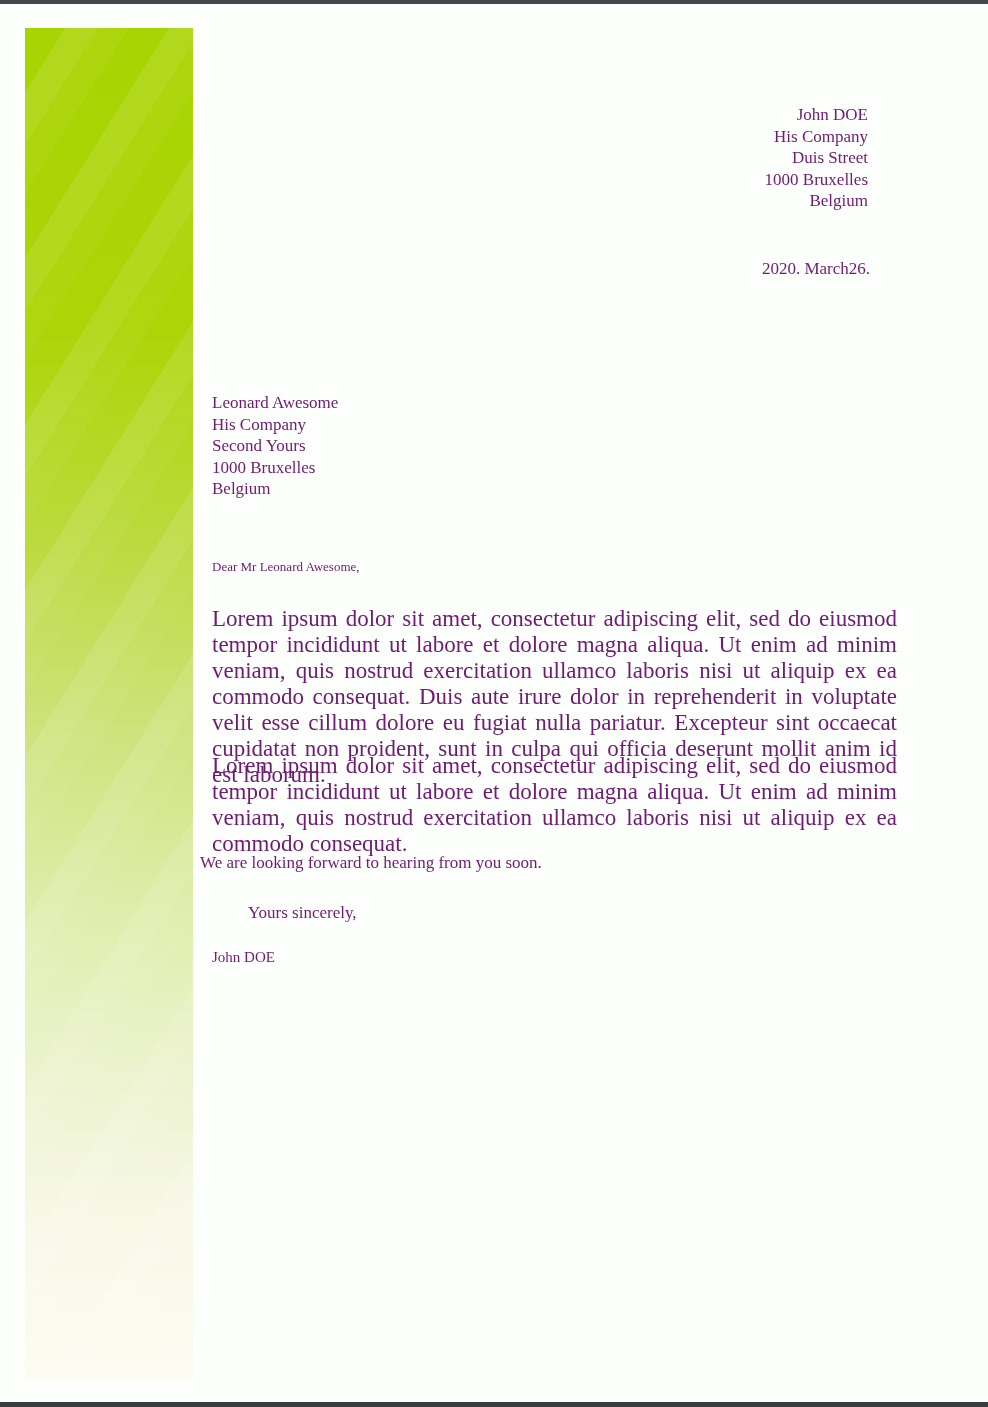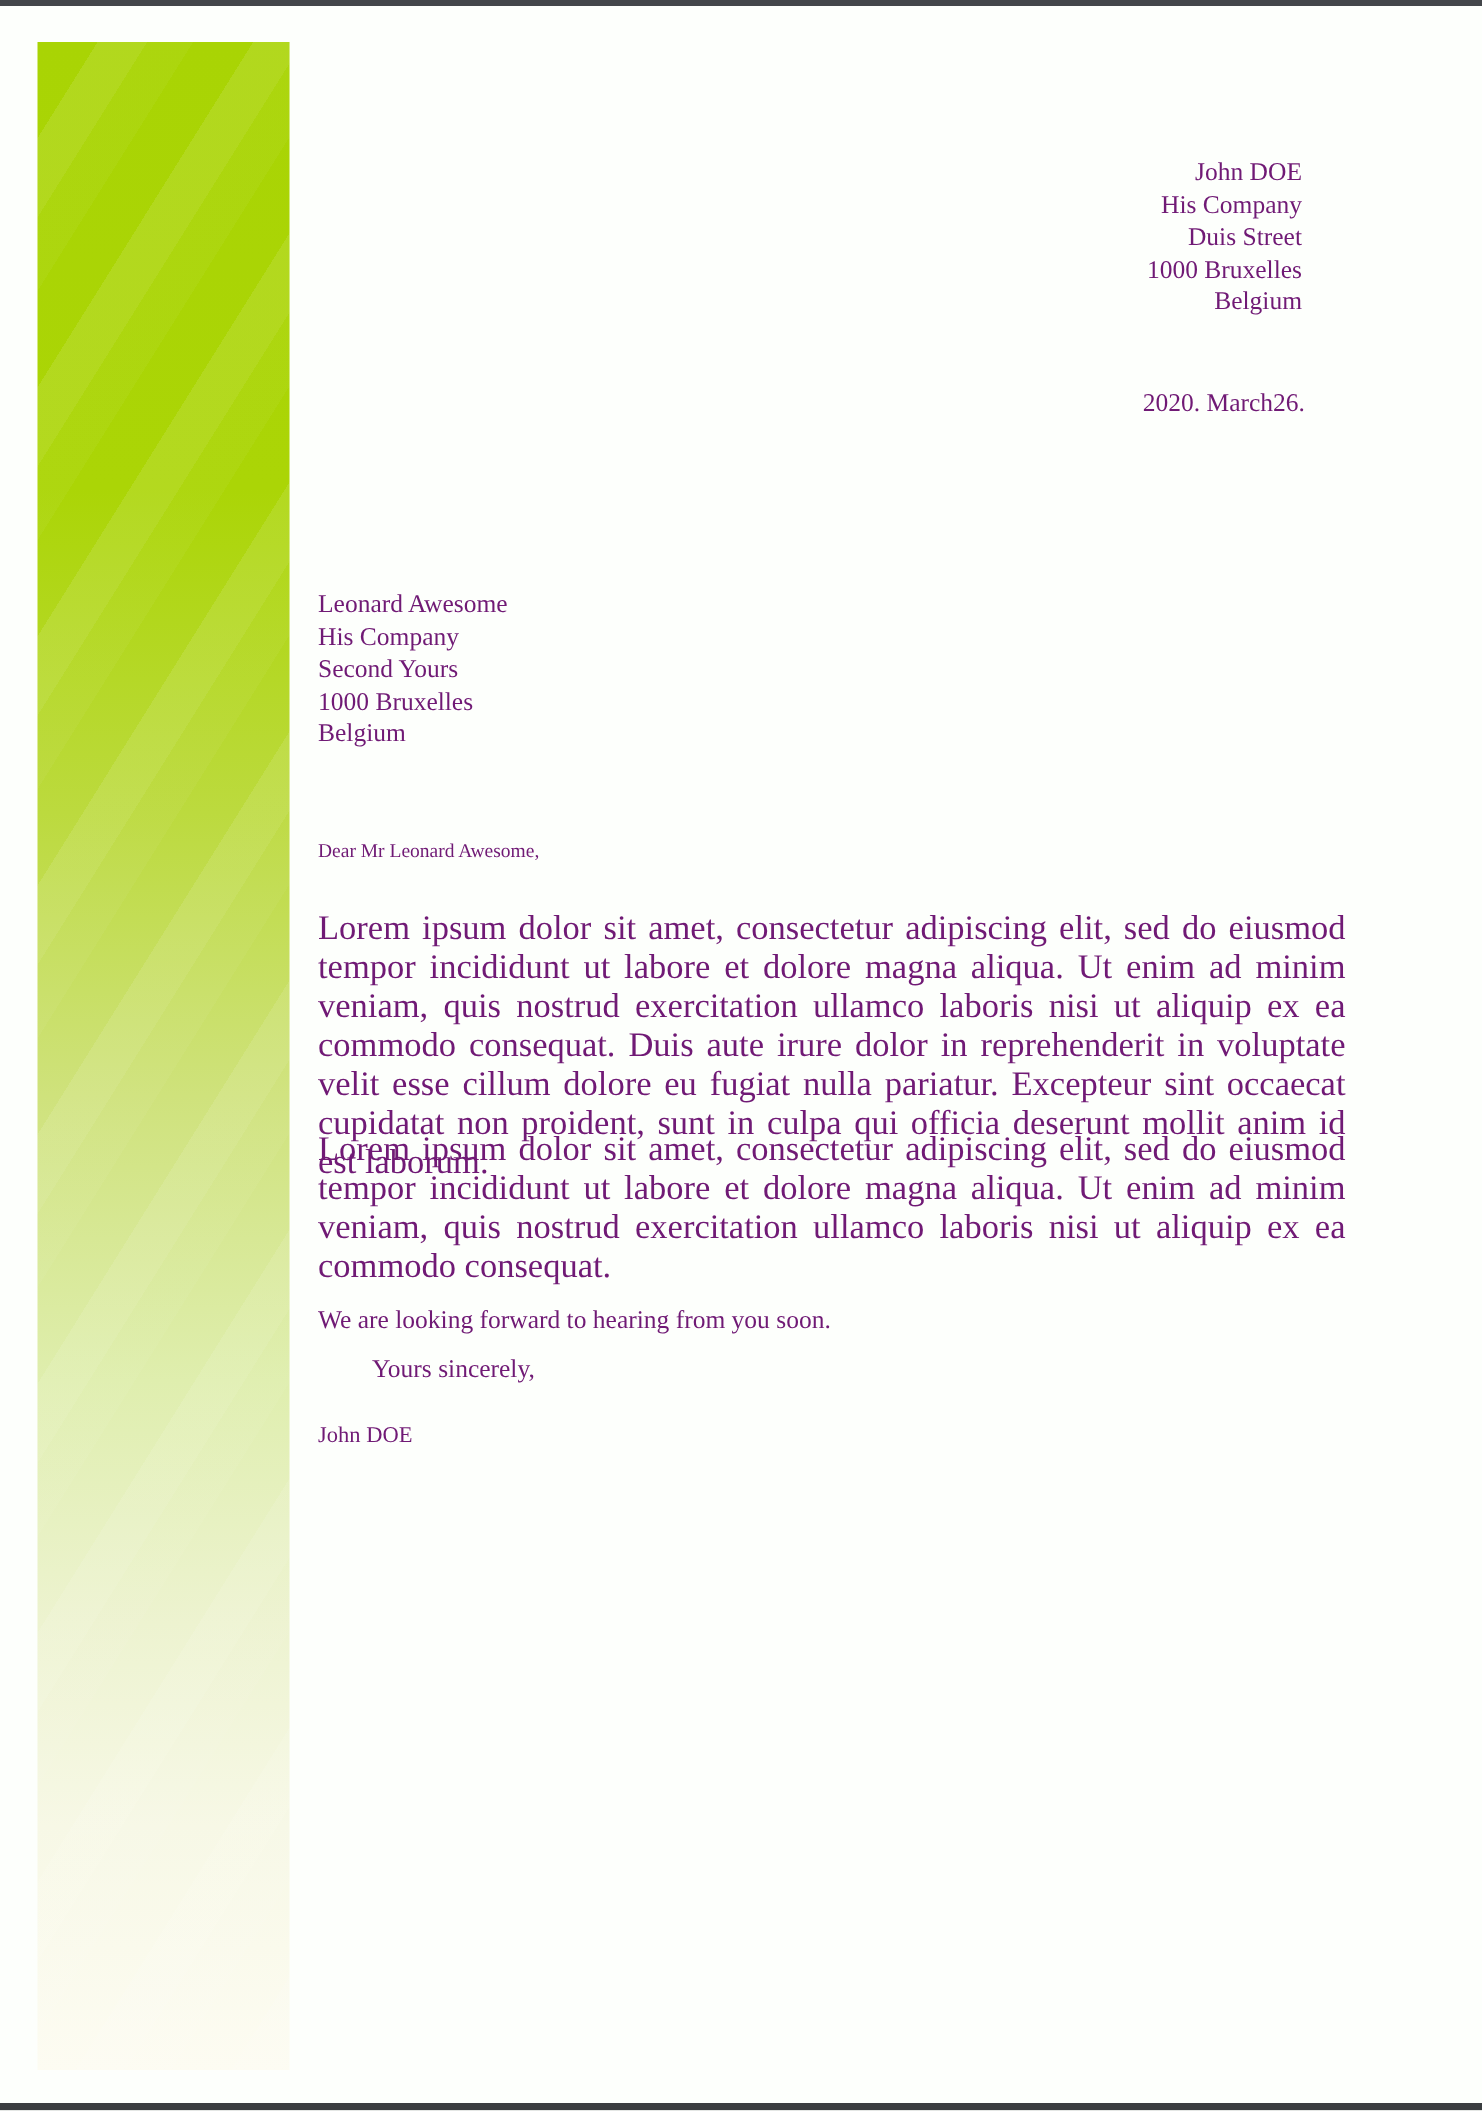--- a/index.html
+++ b/index.html
@@ -89,24 +89,23 @@
     width: 685px;
     font-size: 23px;
     line-height: 26px;
     text-align: justify;
   }
   .para-1 { top: 606px; }
   .para-2 { top: 753px; }
   .closing-line {
     position: absolute;
     top: 850px;
-    left: 212px;
+    left: 200px;
     font-size: 17px;
     line-height: 26px;
-    margin-top: 17px;
   }
   .valediction {
     position: absolute;
     top: 900px;
     left: 212px;
     font-size: 17px;
     line-height: 26px;
     margin-left: 36px;
   }
   .signature {

